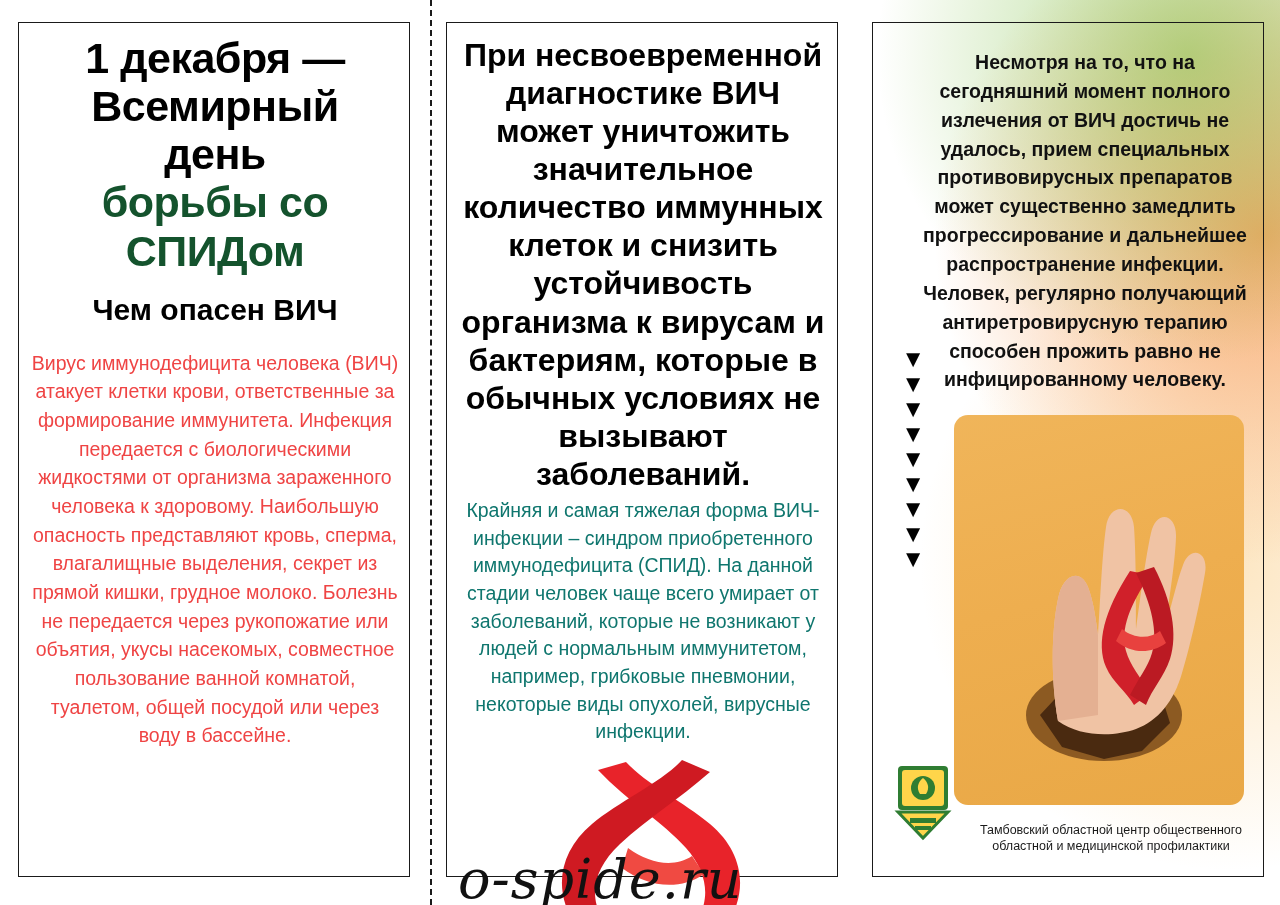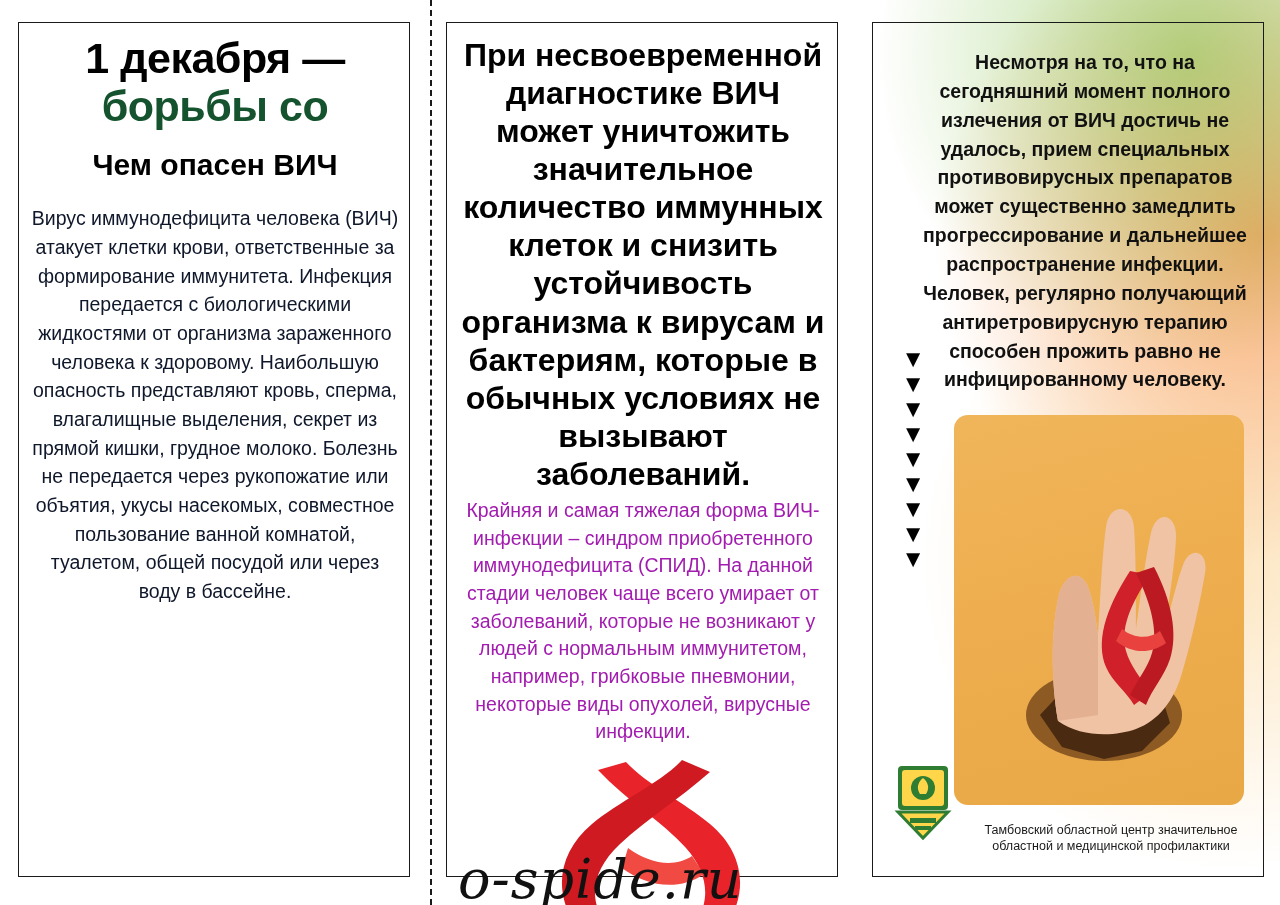--- a/index.html
+++ b/index.html
@@ -75,21 +75,21 @@
   .p1-sub {
     margin-top: 18px;
     font-size: 30px;
     font-weight: bold;
     color: #000000;
   }
   .p1-body {
     margin-top: 22px;
     font-size: 19.5px;
     line-height: 1.47;
-    color: #0f172a;
+    color: #ef4444;
   }
 
   
   .p2-frame {
     left: 16px;
     top: 22px;
     width: 392px;
     height: 855px;
   }
   .p2-content {
@@ -102,21 +102,21 @@
   .p2-lead {
     font-size: 32px;
     line-height: 1.19;
     font-weight: bold;
     color: #000000;
   }
   .p2-body {
     margin-top: 4px;
     font-size: 19.5px;
     line-height: 1.42;
-    color: #a21caf;
+    color: #0f766e;
   }
 
   
   .logo-wrap {
     position: relative;
     margin-top: 6px;
     height: 300px;
   }
   .logo-svg {
     position: absolute;
@@ -238,21 +238,24 @@
 </head>
 <body>
 
 <div class="brochure">
 
   <div class="panel panel-1">
     <div class="frame p1-frame"></div>
     <div class="p1-content">
       <div class="p1-title">
         <div>1 декабря —</div>
+        <div>Всемирный</div>
+        <div>день</div>
         <div class="red">борьбы со</div>
+        <div class="red">СПИДом</div>
       </div>
       <div class="p1-sub">Чем опасен ВИЧ</div>
       <div class="p1-body">Вирус иммунодефицита человека (ВИЧ) атакует клетки крови, ответственные за формирование иммунитета.  Инфекция передается с биологическими жидкостями от организма зараженного человека к здоровому. Наибольшую опасность представляют кровь, сперма, влагалищные выделения, секрет из прямой кишки, грудное молоко. Болезнь не передается через рукопожатие или объятия, укусы насекомых, совместное пользование ванной комнатой, туалетом, общей посудой или через воду в бассейне.</div>
     </div>
     <div class="fold fold-1"></div>
   </div>
 
   <div class="panel panel-2">
     <div class="frame p2-frame"></div>
     <div class="p2-content">
@@ -324,18 +327,18 @@
       <rect x="8" y="4" width="50" height="44" rx="4" fill="#2f7d32"></rect>
       <rect x="12" y="8" width="42" height="36" rx="3" fill="#ffd54a"></rect>
       <circle cx="33" cy="26" r="12" fill="#2f7d32"></circle>
       <path d="M33 16 C38 20, 40 26, 36 32 L30 32 C26 26, 28 20, 33 16 Z" fill="#ffd54a"></path>
       <path d="M8 50 L58 50 L33 76 Z" fill="#ffd54a" stroke="#2f7d32" stroke-width="3"></path>
       <rect x="20" y="56" width="26" height="5" fill="#2f7d32"></rect>
       <rect x="25" y="64" width="16" height="4" fill="#2f7d32"></rect>
     </svg>
 
     <div class="org-caption">
-      <div>Тамбовский областной центр значительное</div>
+      <div>Тамбовский областной центр общественного</div>
       <div>областной и медицинской профилактики</div>
     </div>
   </div>
 
 </div>
 
 </body></html>

